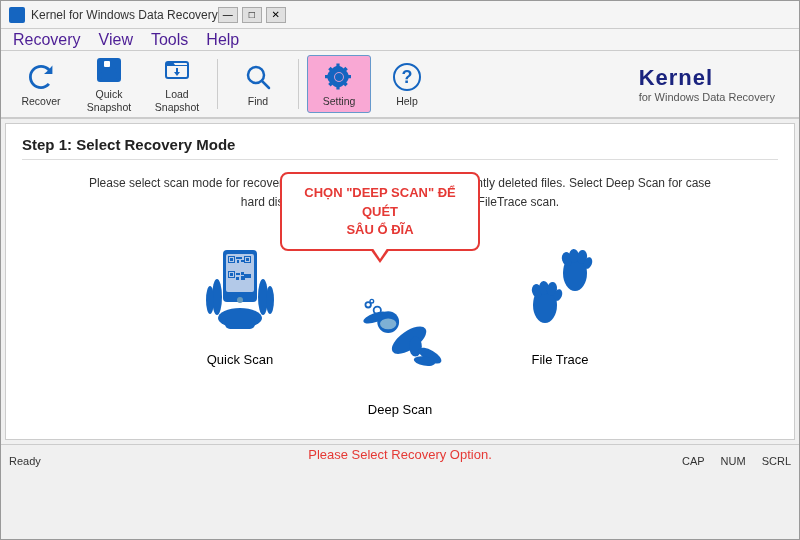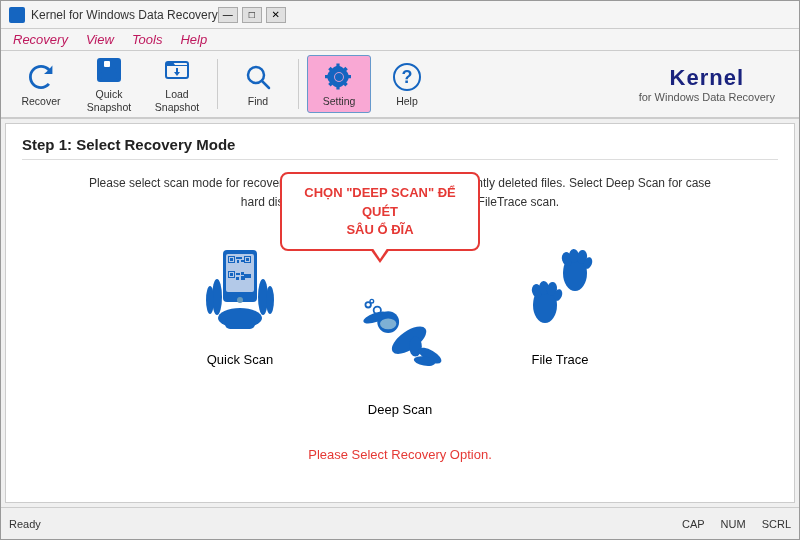--- a/index.html
+++ b/index.html
@@ -57,24 +57,23 @@
       background: #f5f5f5;
       border-bottom: 1px solid #ccc;
       height: 22px;
       display: flex;
       align-items: center;
       padding: 0 4px;
       gap: 2px;
     }
     .menu-item {
       padding: 2px 8px;
-      font-size: 13px;
+      font-size: 16px;
       cursor: pointer;
-      color: #be185d;
-      font-style: italic;
+      color: #4c1d95;
     }
 
     
     .toolbar {
       background: #f5f5f5;
       border-bottom: 2px solid #ccc;
       height: 68px;
       display: flex;
       align-items: center;
       padding: 4px 8px;
@@ -112,40 +111,40 @@
       text-align: center;
       line-height: 1.2;
     }
     .toolbar-sep {
       width: 1px;
       height: 50px;
       background: #ccc;
       margin: 0 4px;
     }
     .toolbar-right {
-      text-align: center;
+      text-align: left;
       padding-right: 16px;
     }
     .brand-name {
       font-size: 22px;
       font-weight: bold;
       color: #1a237e;
       letter-spacing: 1px;
     }
     .brand-sub {
       font-size: 11px;
       color: #555;
     }
 
     
     .main-content {
       background: #fff;
       border: 1px solid #ccc;
       margin: 4px;
-      height: 380px;
+      height: 317px;
       padding: 12px 16px;
       position: relative;
     }
     .step-title {
       font-size: 15px;
       font-weight: bold;
       color: #222;
       margin-bottom: 14px;
       border-bottom: 1px solid #ddd;
       padding-bottom: 6px;

